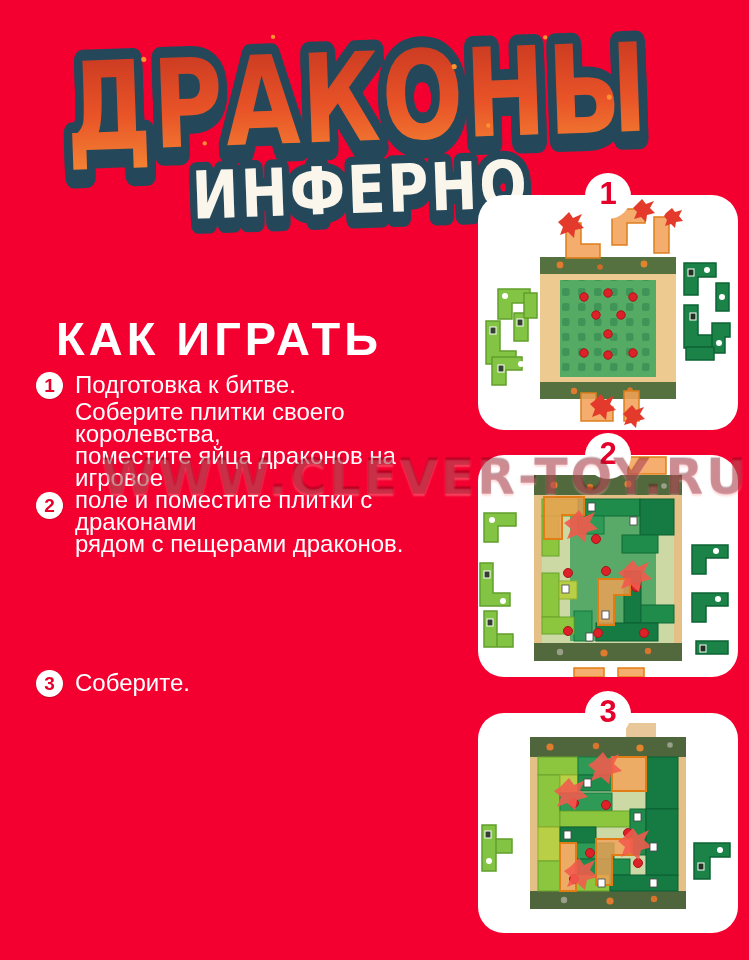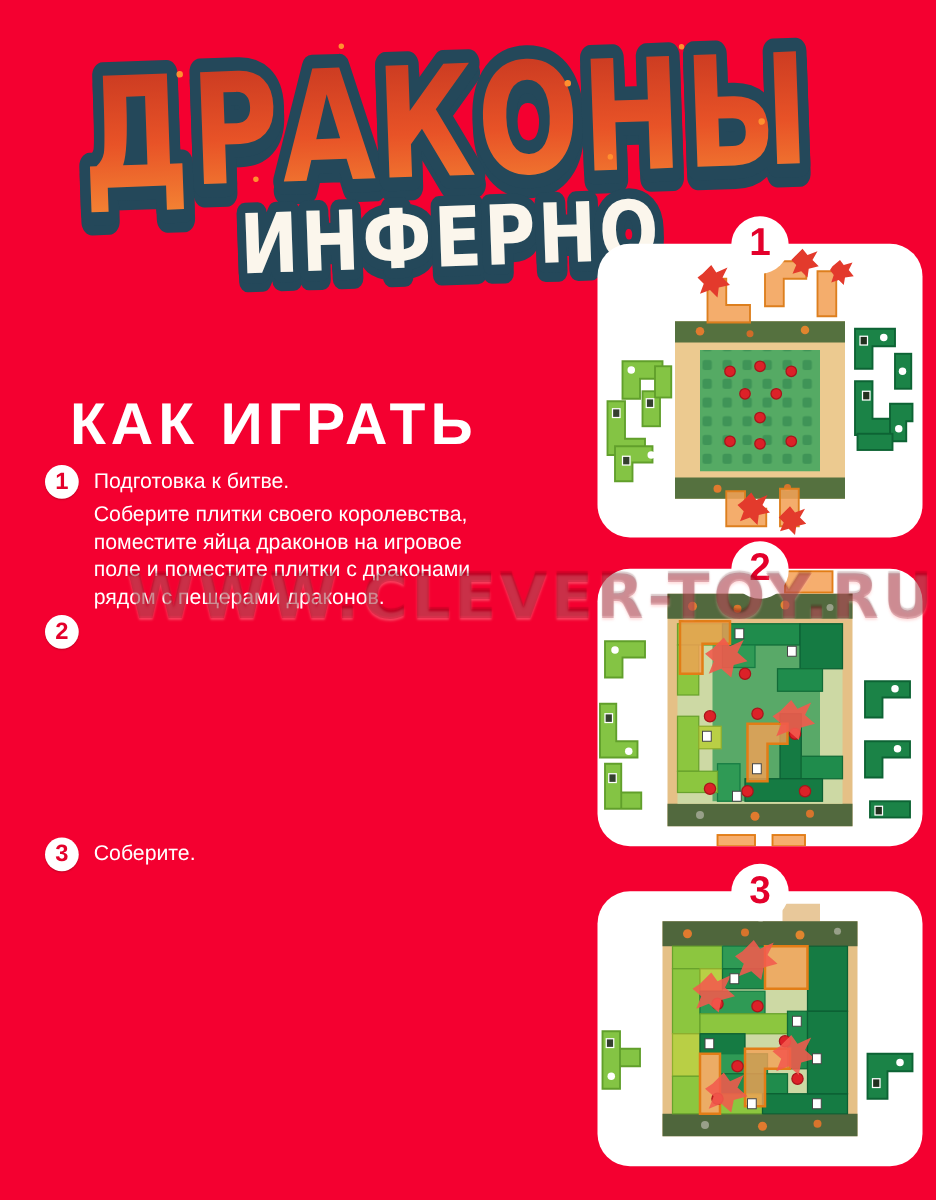--- a/index.html
+++ b/index.html
@@ -33,21 +33,21 @@
   .step { position: absolute; left: 36px; width: 436px; display: flex; gap: 12px; }
   .step-1 { top: 374px; }
   .step-2 { top: 494px; }
   .step-3 { top: 672px; }
   .step-badge {
     flex: 0 0 auto; width: 27px; height: 27px; border-radius: 50%;
     background: #ffffff; color: #E4002B; font-weight: bold; font-size: 19px;
     display: flex; align-items: center; justify-content: center; margin-top: -2px;
     box-shadow: 0 1px 1px rgba(120,0,20,0.35);
   }
-  .step-text { color: #ffffff; font-size: 17px; line-height: 22px; }
+  .step-text { color: #ffffff; font-size: 24px; line-height: 22px; }
   .step-title { }
   .step-body { white-space: pre-line; margin-top: 5px; }
 
   
   .card {
     position: absolute; left: 478px; width: 260px;
     background: #ffffff; border-radius: 26px;
   }
   .card-1 { top: 195px; height: 235px; }
   .card-2 { top: 455px; height: 222px; }

